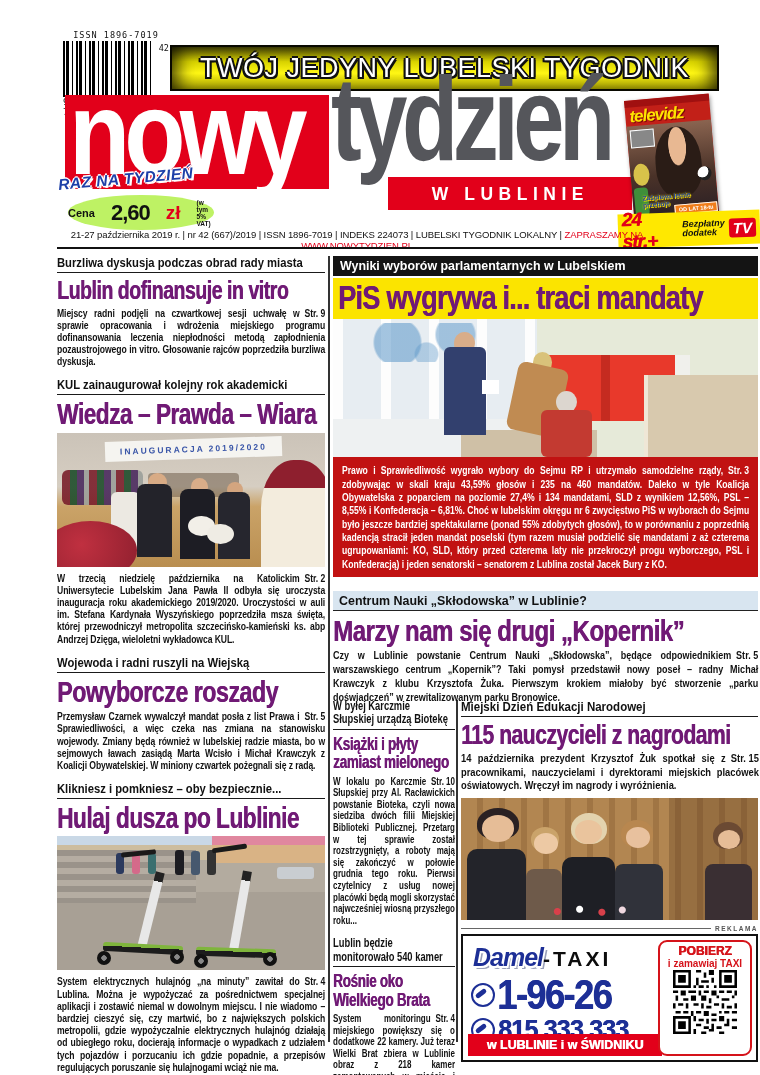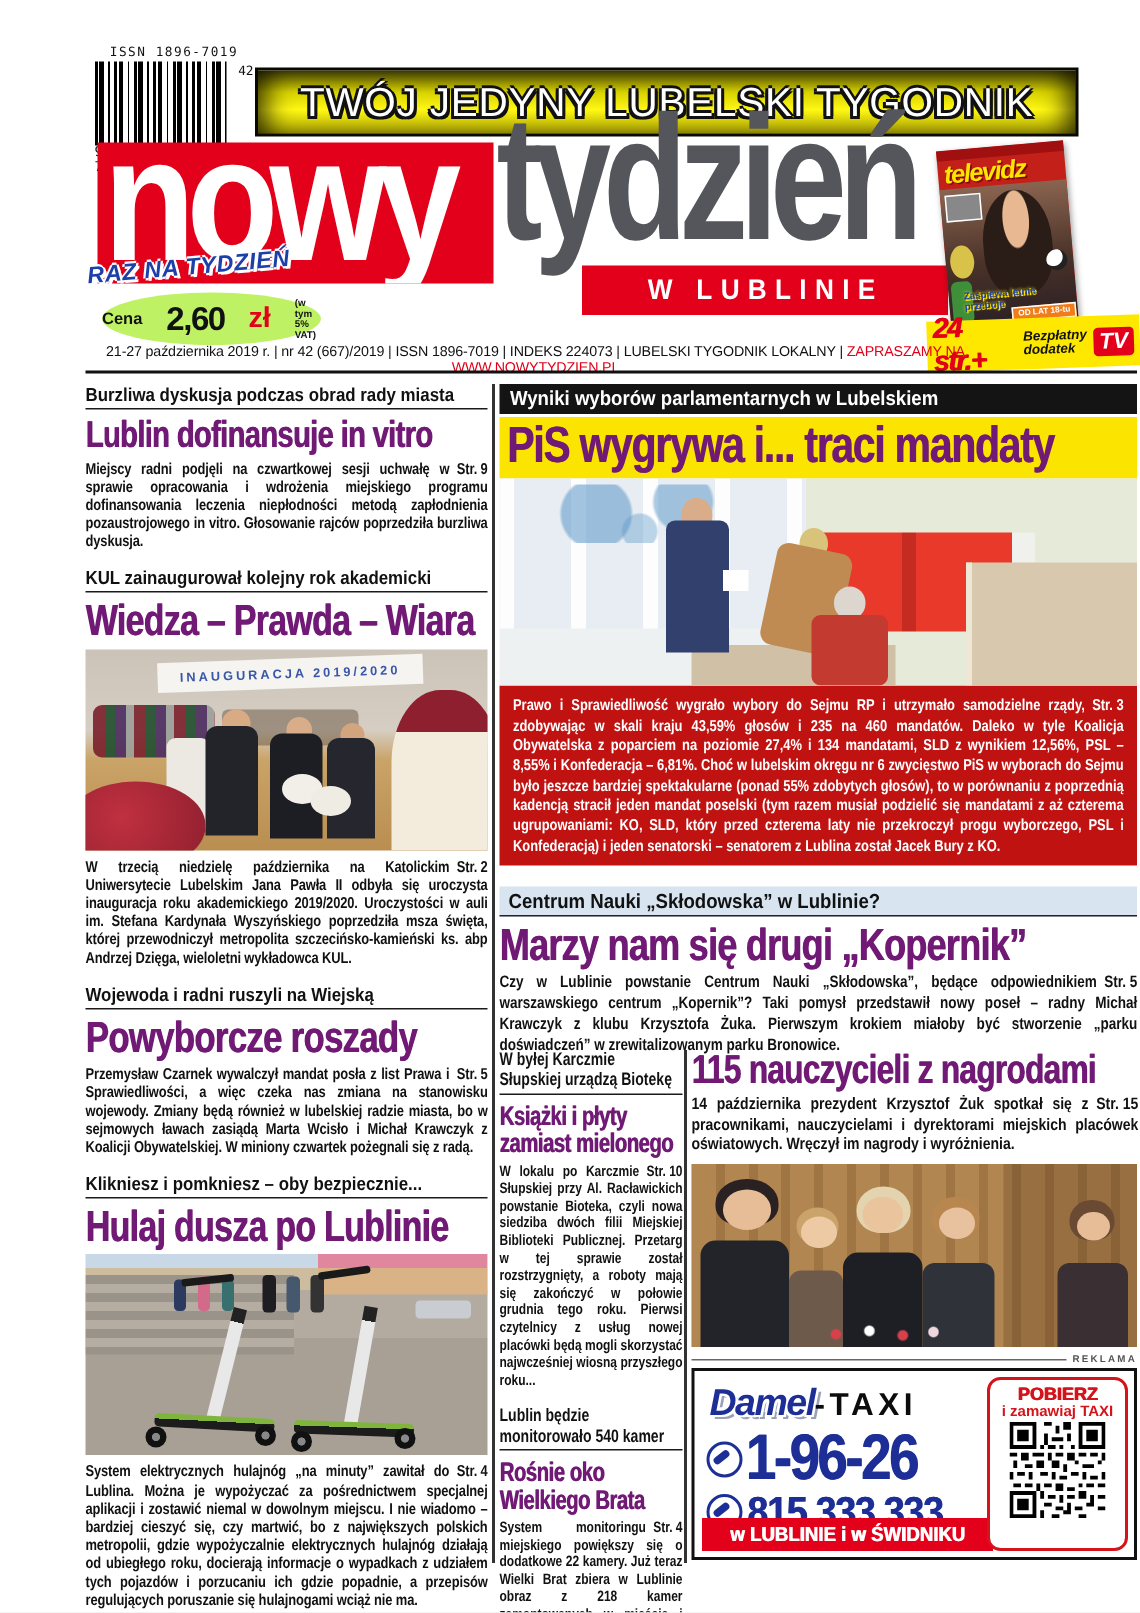--- a/index.html
+++ b/index.html
@@ -320,20 +320,23 @@
         <span class="ln x75 thick">Rośnie oko</span>
         <span class="ln x75 thick">Wielkiego Brata</span>
       </h2>
       <div class="body bodyM"><span class="pref">Str. 4</span><span>System monitoringu miejskiego powiększy się o dodatkowe 22 kamery. Już teraz Wielki Brat zbiera w Lublinie obraz z 218 kamer zamontowanych w mieście i 300 kamer na obiektach sportowych...</span></div>
     </div>
   </div>
 
   <div class="abs colR">
 
     <div>
+      <div class="kick kickR">
+          <span class="cnd x92">Miejski Dzień Edukacji Narodowej</span>
+        </div>
       <h2 class="hl hlEdu">
           <span class="ln x78 thick">115 nauczycieli z nagrodami</span>
         </h2>
       <div class="body bodyR"><span class="pref">Str. 15</span><span>14 października prezydent Krzysztof Żuk spotkał się z pracownikami, nauczycielami i dyrektorami miejskich placówek oświatowych. Wręczył im nagrody i wyróżnienia.</span></div>
       <div class="photo" style="height:122px;margin-top:6px;background:repeating-linear-gradient(90deg,#b28651 0 16px,#a07544 16px 22px);">
         <div class="ph" style="right:0;top:0;width:30%;height:100%;background:rgba(70,45,20,.25);"></div>
         <div class="ph" style="left:5.5%;top:8%;width:14%;height:26%;background:#2a2123;border-radius:50% 50% 40% 40%;"></div>
         <div class="ph" style="left:7%;top:14%;width:11%;height:22%;background:#e6bd97;border-radius:50%;"></div>
         <div class="ph" style="left:2%;bottom:0;width:20%;height:58%;background:#23242a;border-radius:10px 10px 0 0;"></div>
         <div class="ph" style="left:23.5%;top:24%;width:9.5%;height:20%;background:#caa36a;border-radius:50%;"></div>

